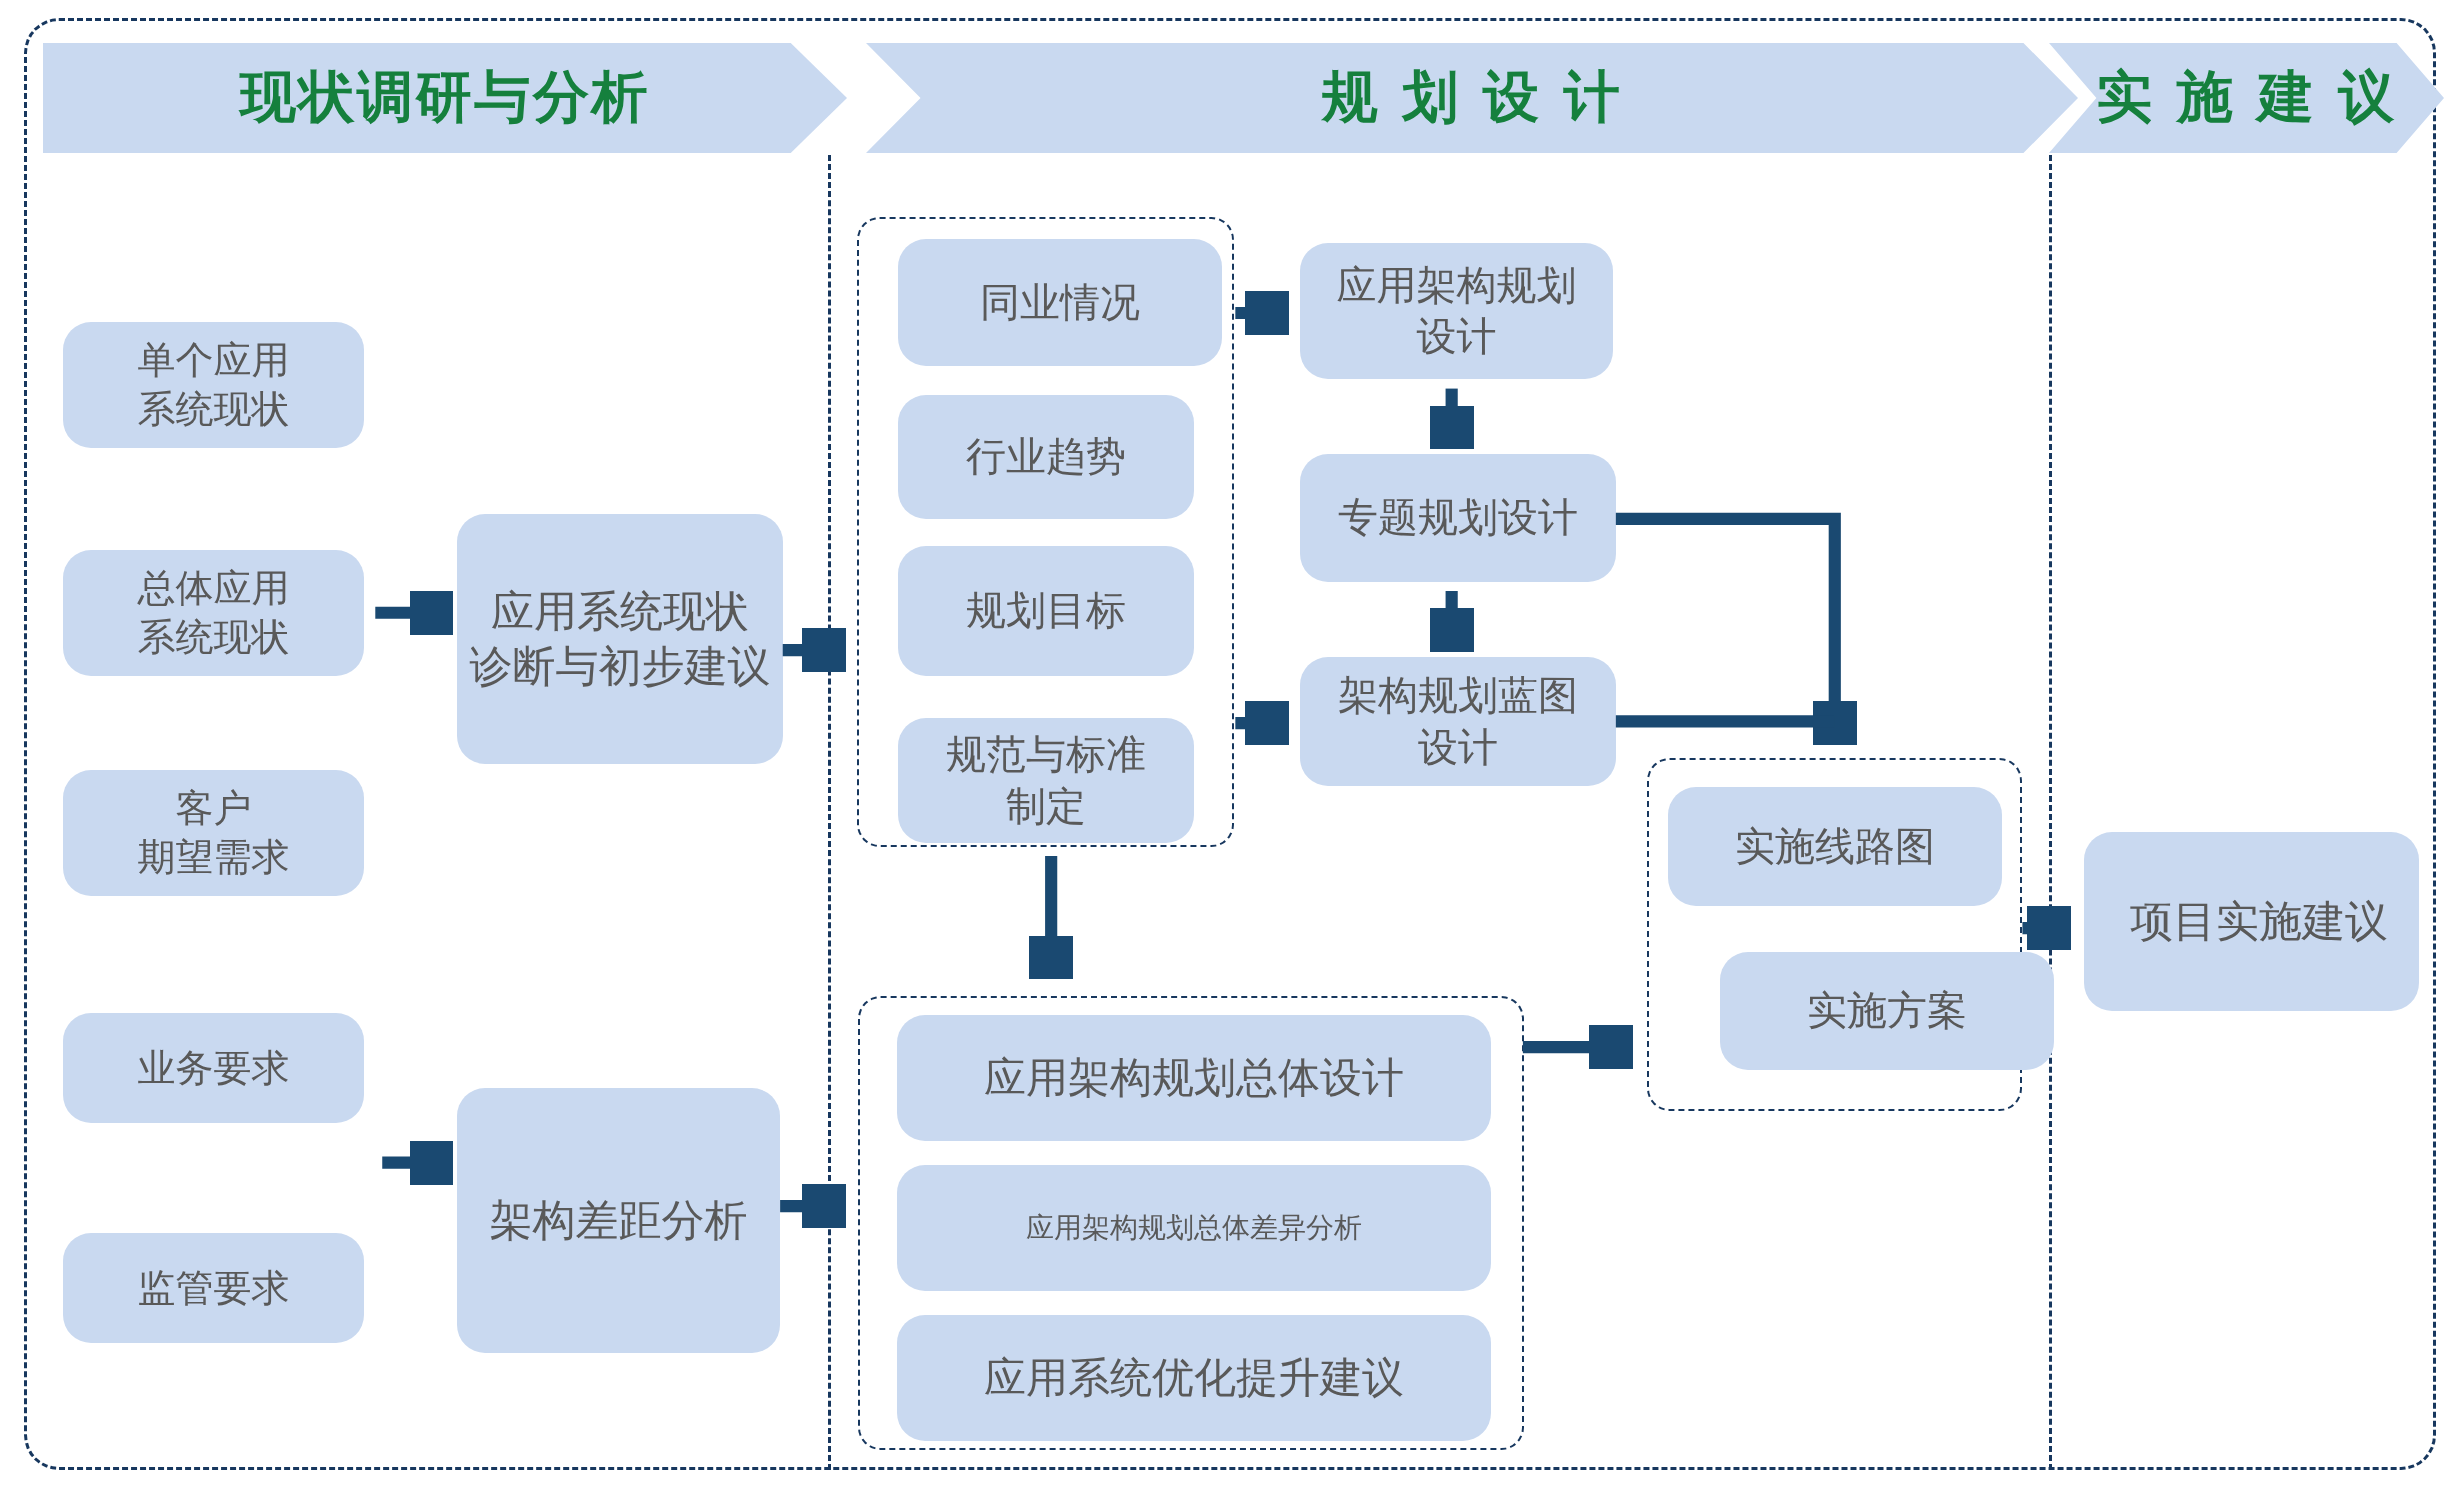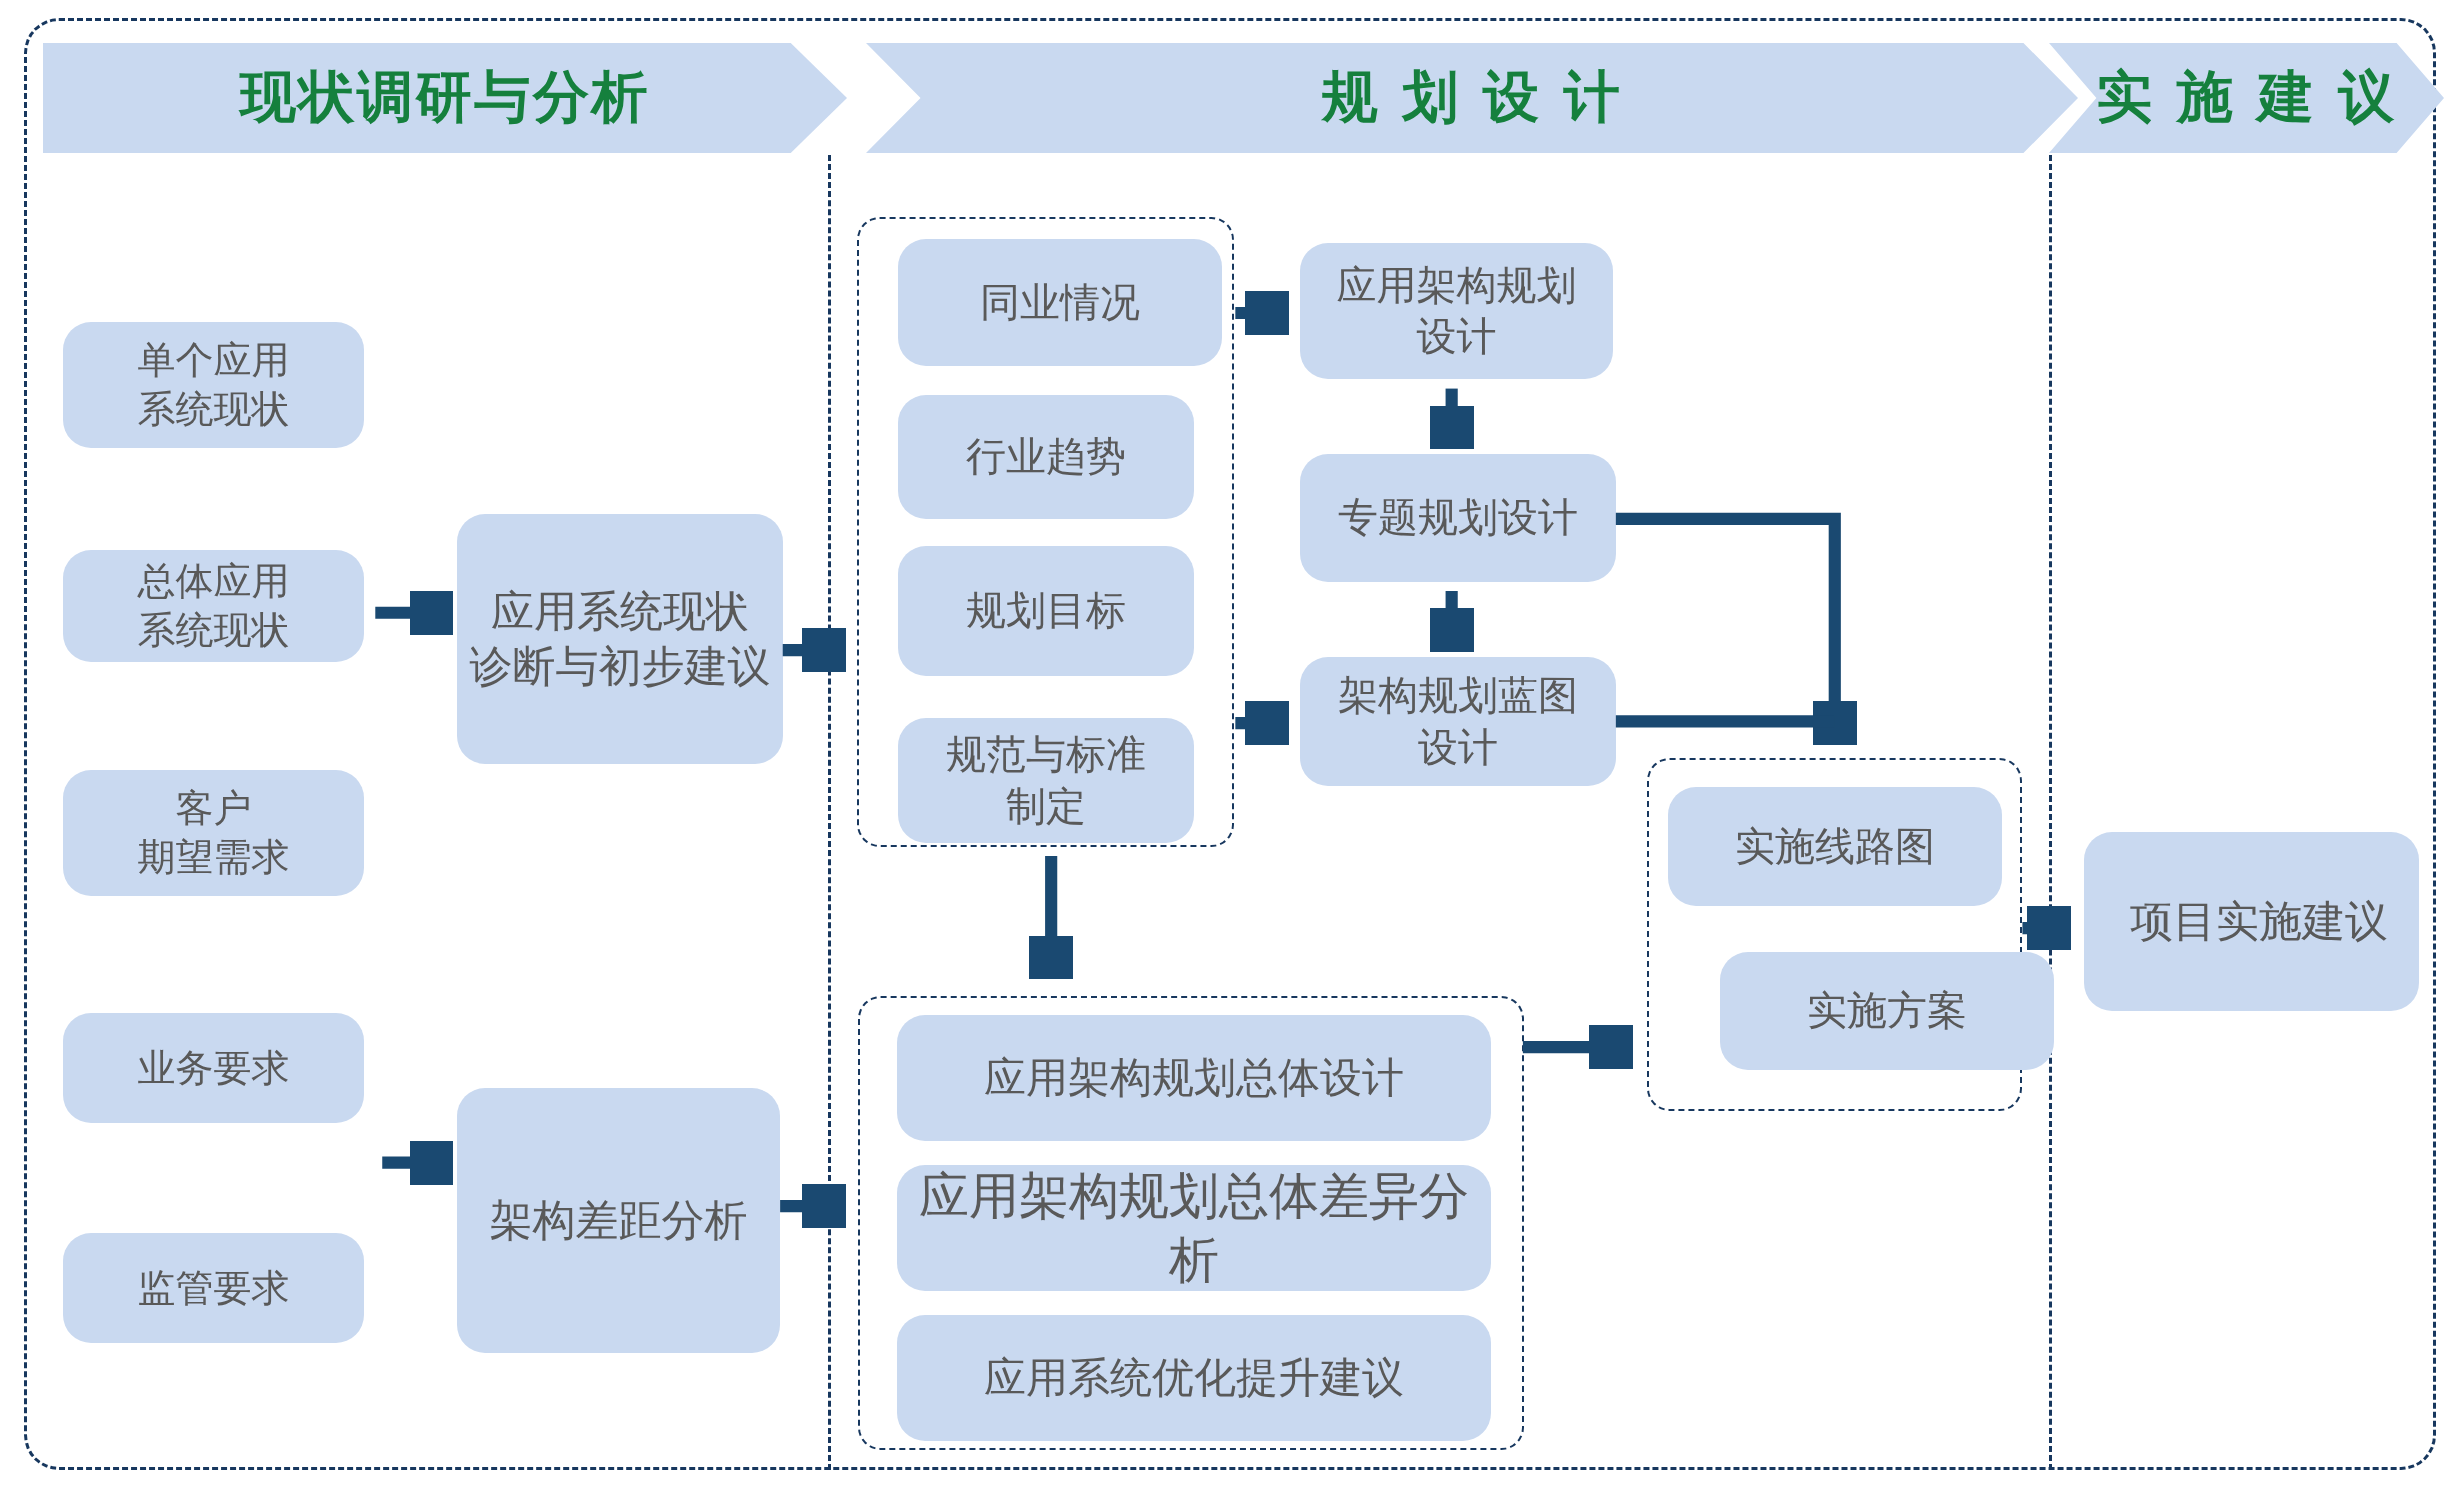--- a/index.html
+++ b/index.html
@@ -59,21 +59,21 @@
     <span class="ph-label">规 划 设 计</span>
   </div>
   <div class="chevron" style="left:2049px;width:395px;clip-path:polygon(0 0,88% 0,100% 50%,88% 100%,0 100%,12% 50%);">
     <span class="ph-label">实 施 建 议</span>
   </div>
 
   <div class="box" style="left:63px;top:322px;width:301px;height:126px;">
     <span style="font-size:38px;">单个应用
 系统现状</span>
   </div>
-  <div class="box" style="left:63px;top:550px;width:301px;height:112px;">
+  <div class="box" style="left:63px;top:550px;width:301px;height:126px;">
     <span style="font-size:38px;">总体应用
 系统现状</span>
   </div>
   <div class="box" style="left:63px;top:770px;width:301px;height:126px;">
     <span style="font-size:38px;">客户
 期望需求</span>
   </div>
   <div class="box" style="left:63px;top:1013px;width:301px;height:110px;">
     <span style="font-size:38px;">业务要求</span>
   </div>
@@ -114,21 +114,21 @@
   <div class="box" style="left:1300px;top:657px;width:316px;height:129px;">
     <span>架构规划蓝图
 设计</span>
   </div>
 
   <div class="group" style="left:858px;top:996px;width:666px;height:454px;"></div>
   <div class="box" style="left:897px;top:1015px;width:594px;height:126px;">
     <span style="font-size:42px;">应用架构规划总体设计</span>
   </div>
   <div class="box" style="left:897px;top:1165px;width:594px;height:126px;">
-    <span style="font-size:50px;">应用架构规划总体差异分析</span>
+    <span style="font-size:28px;">应用架构规划总体差异分析</span>
   </div>
   <div class="box" style="left:897px;top:1315px;width:594px;height:126px;">
     <span style="font-size:42px;">应用系统优化提升建议</span>
   </div>
 
   <div class="group" style="left:1647px;top:758px;width:375px;height:353px;"></div>
   <div class="box" style="left:1668px;top:787px;width:334px;height:119px;">
     <span>实施线路图</span>
   </div>
   <div class="box" style="left:1720px;top:952px;width:334px;height:118px;">

